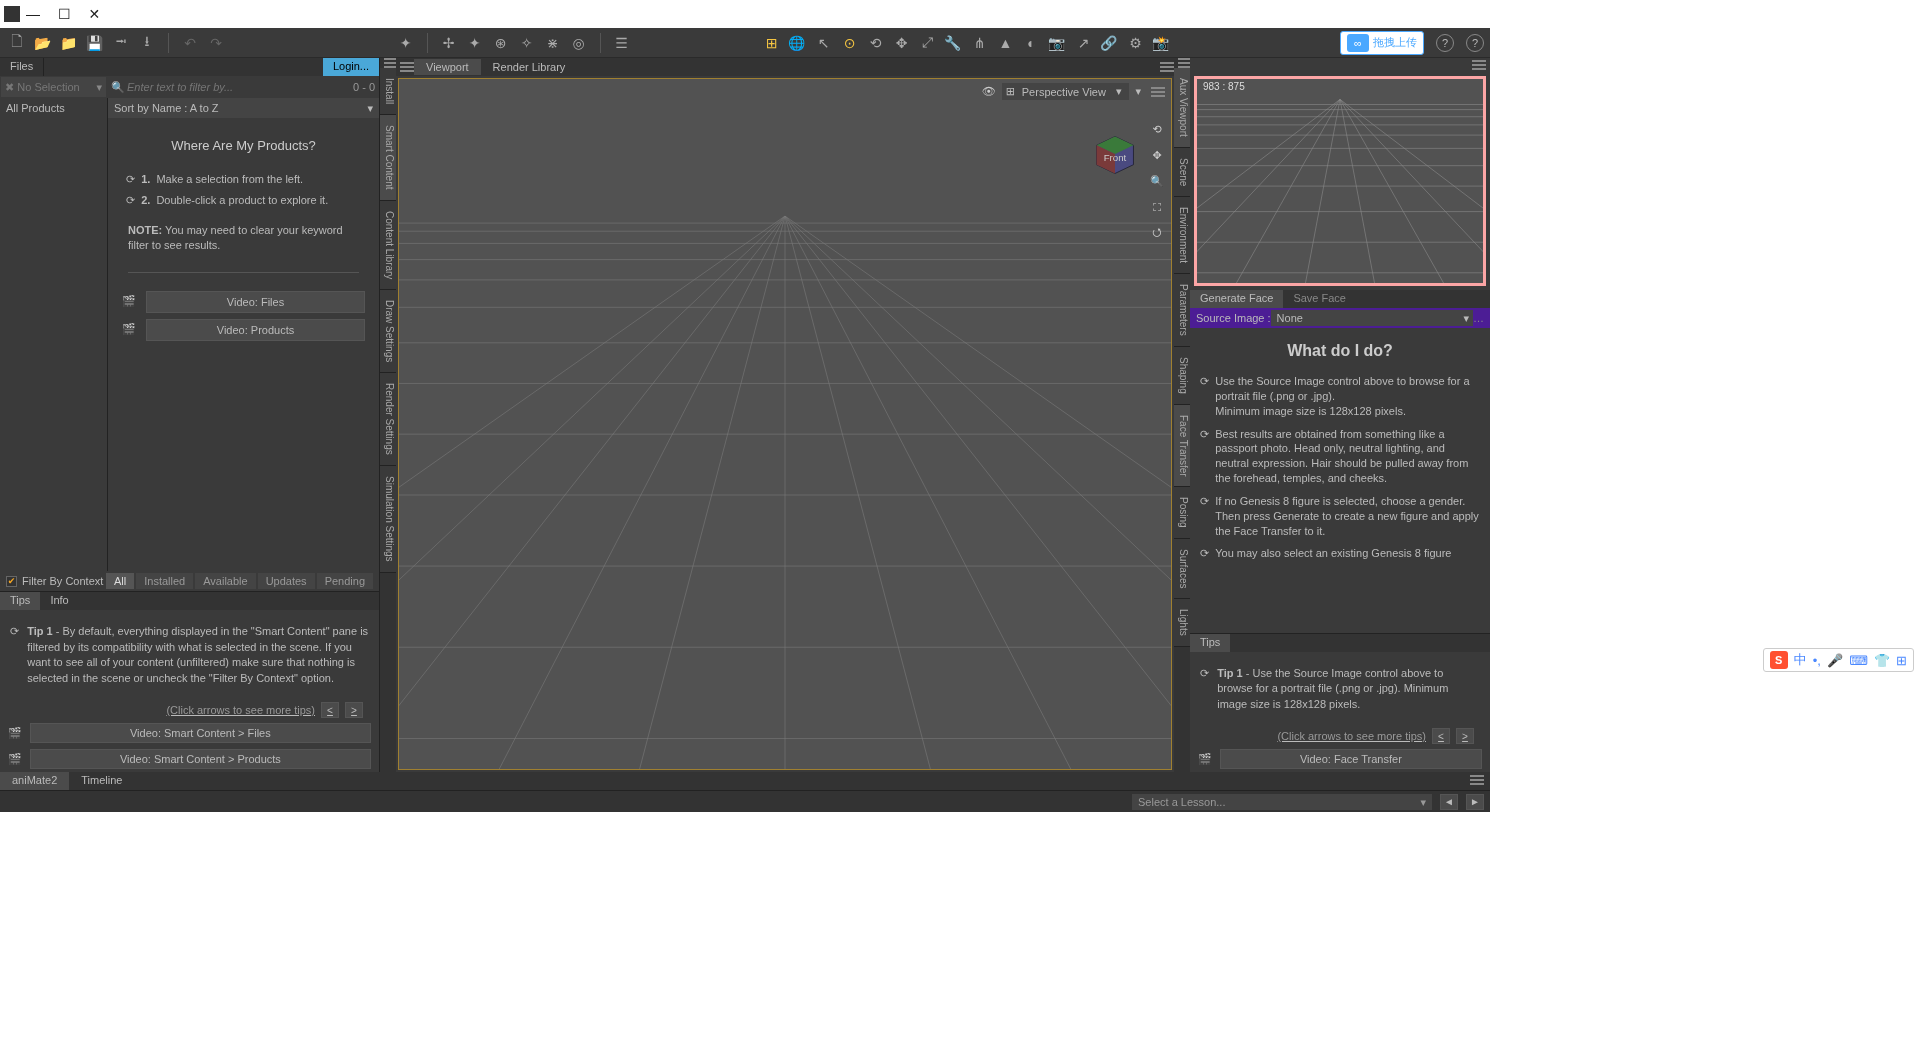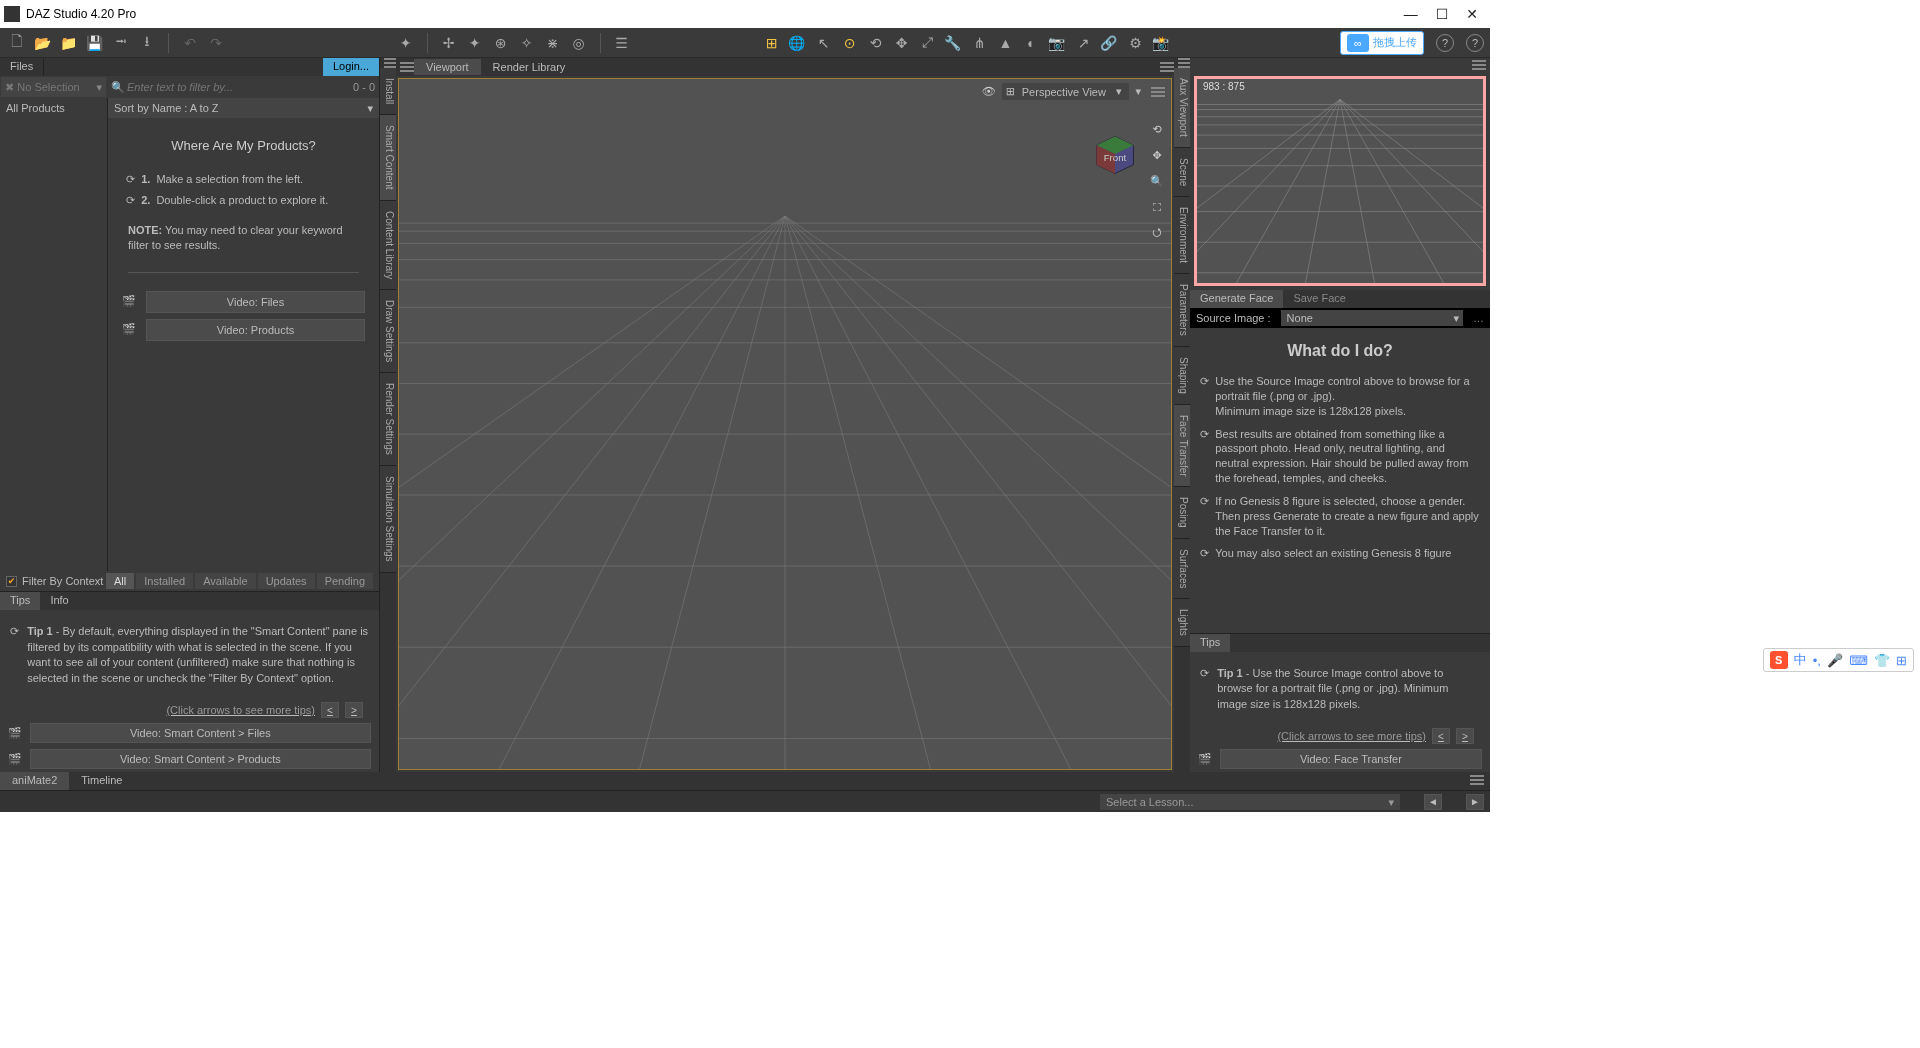--- a/index.html
+++ b/index.html
@@ -83,46 +83,45 @@
 .cube { position:absolute; right:34px; top:54px; width:44px; height:44px; z-index:4; }
 
 .gridsvg { position:absolute; inset:0; width:100%; height:100%; }
 
 .right { width:300px; background:#3a3a3a; display:flex; flex-direction:column; }
 .aux { height:210px; border:3px solid #fca5a5; margin:4px; position:relative; background:#525252; overflow:hidden; }
 .aux .coord { position:absolute; top:2px; left:6px; color:#ddd; font-size:10px; z-index:3;}
 .rtabs2 { display:flex; height:18px; background:#333; }
 .rtab2 { padding:2px 10px; cursor:pointer; background:#4b4b4b; }
 .rtab2.inactive { background:#333; color:#888; }
-.srcrow { display:flex; align-items:center; height:20px; padding:0 6px; background:#000000; gap:10px; }
+.srcrow { display:flex; align-items:center; height:20px; padding:0 6px; background:#4c1d95; gap:0; }
 .srcrow .dd { flex:1; background:#444; padding:2px 6px; position:relative; cursor:pointer; }
 .srcrow .dd::after{content:"▾"; position:absolute; right:4px;}
 .facebody { flex:1; padding:14px 10px; overflow:auto; }
 .facebody h3 { text-align:center; font-size:16px; color:#ccc; font-weight:bold; margin-bottom:14px;}
 .facebody .step { display:flex; gap:6px; margin:8px 0; font-size:10.5px; line-height:1.35; }
-.bottombar { height:22px; background:#333; display:flex; align-items:center; padding:0 6px; gap:24px; border-top:1px solid #222; }
+.bottombar { height:22px; background:#333; display:flex; align-items:center; padding:0 6px; gap:8px; border-top:1px solid #222; }
 .lesson { width:300px; background:#444; padding:2px 6px; position:relative; cursor:pointer; margin-left:auto; color:#999;}
 .lesson::after{content:"▾"; position:absolute; right:6px;}
 .btabs { height:18px; background:#333; display:flex; }
 .btab { padding:2px 12px; cursor:pointer; }
 .btab.active { background:#4b4b4b; }
 .ime { position:fixed; right:6px; top:648px; background:#fff; border:1px solid #ccc; border-radius:3px; display:flex; align-items:center; gap:6px; padding:2px 6px; z-index:100;}
 .ime span { color:#4a88ff; font-size:13px; }
 .ime .s { width:18px; height:18px; background:#ff5030; border-radius:3px; color:#fff; display:flex; align-items:center; justify-content:center; font-weight:bold;}
 .menuicon { width:14px; display:flex; flex-direction:column; gap:2px; cursor:pointer; margin-left:4px;}
 .menuicon div{height:2px;background:#888;}
 </style>
 </head>
 <body>
 
 <div class="win">
 
   <div class="titlebar">
     <div class="logo"></div>
-    <div class="title">DAZ Studio 4.20 Pro</div>
     <div class="winbtns">
       <span>—</span>
       <span>☐</span>
       <span>✕</span>
     </div>
   </div>
 
 
   <div class="toolbar">
     <div class="grp">

